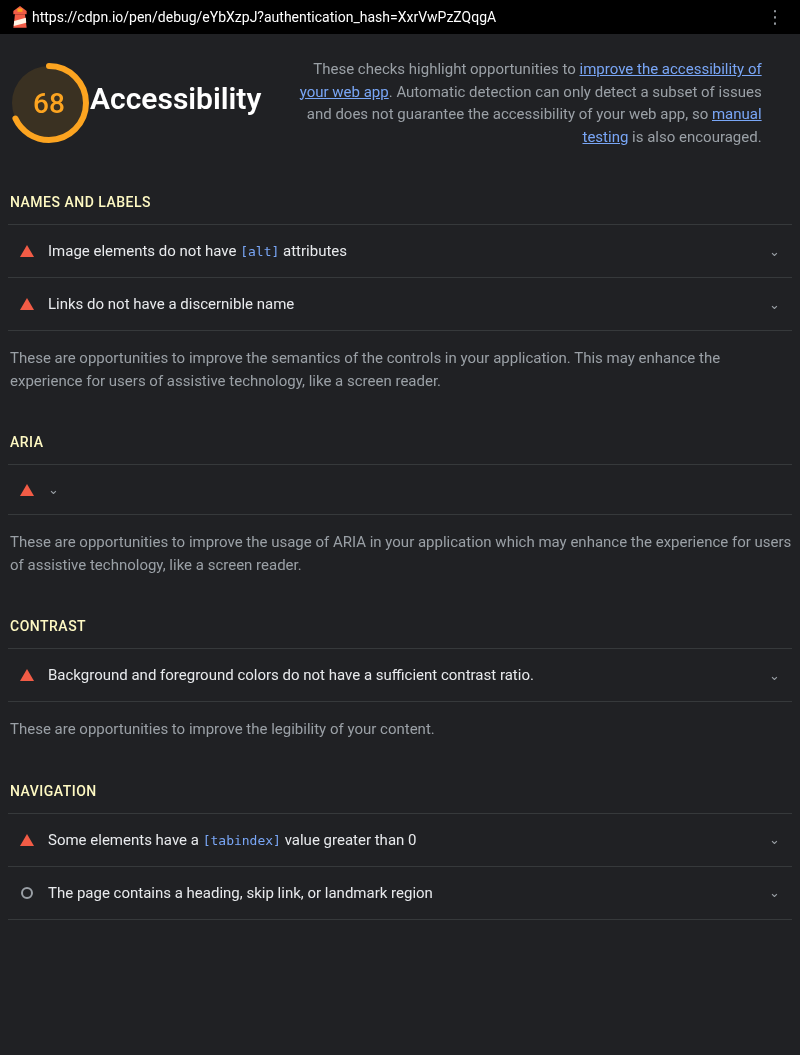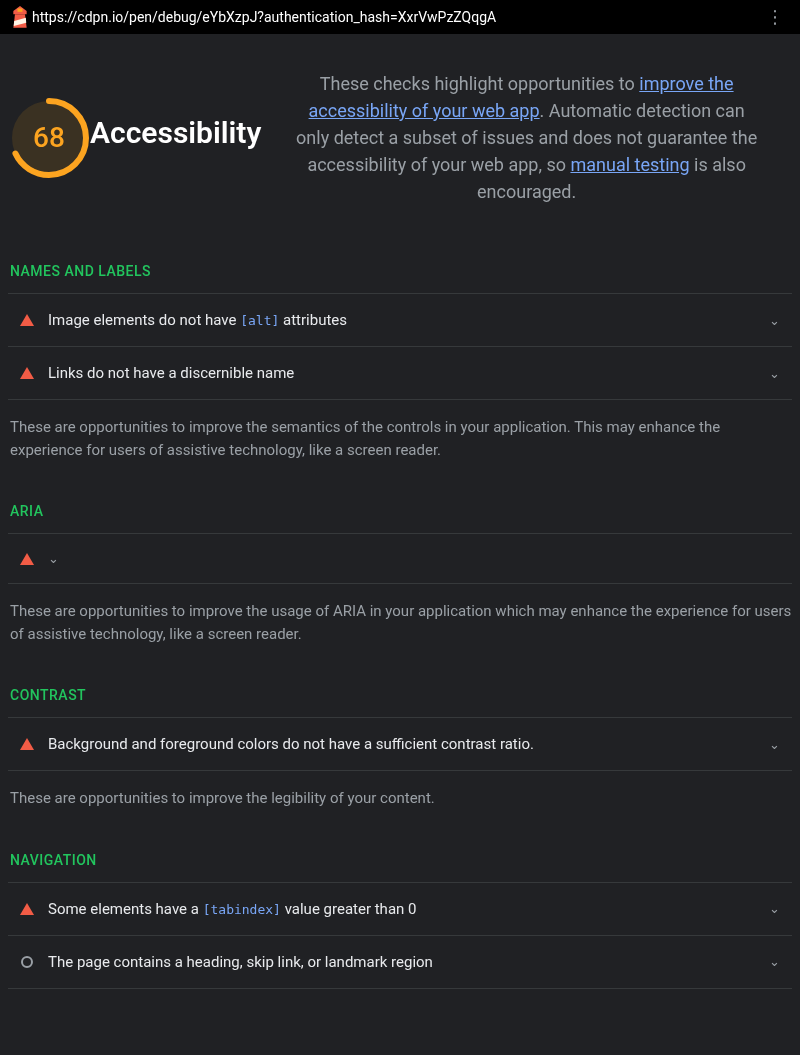--- a/index.html
+++ b/index.html
@@ -64,35 +64,35 @@
   .page-title {
     color: #fff;
     font-size: 30px;
     font-weight: 600;
     margin-top: 8px;
     margin-bottom: 18px;
     text-align: center;
   }
   .description {
     color: #9aa0a6;
-    font-size: 18px;
-    text-align: center;
+    font-size: 15px;
+    text-align: right;
     max-width: 470px;
-    margin: 16px auto;
+    margin: 4px auto;
     line-height: 1.5;
   }
   .description a {
     color: #79a6f6;
     text-decoration: underline;
   }
   .section {
     margin-top: 42px;
   }
   .section-header {
-    color: #22c55e;
+    color: #fef9c3;
     font-size: 14px;
     font-weight: 500;
     letter-spacing: 0.5px;
     margin-bottom: 14px;
     padding-left: 2px;
   }
   .audit-row {
     display: flex;
     align-items: center;
     padding: 17px 12px;

